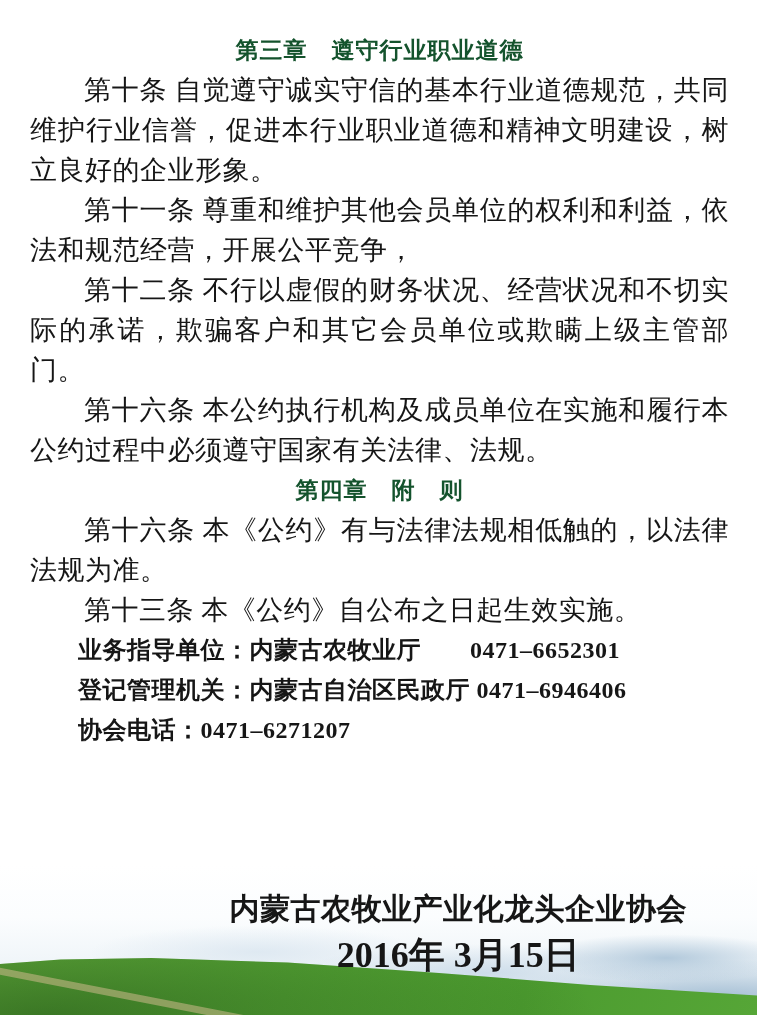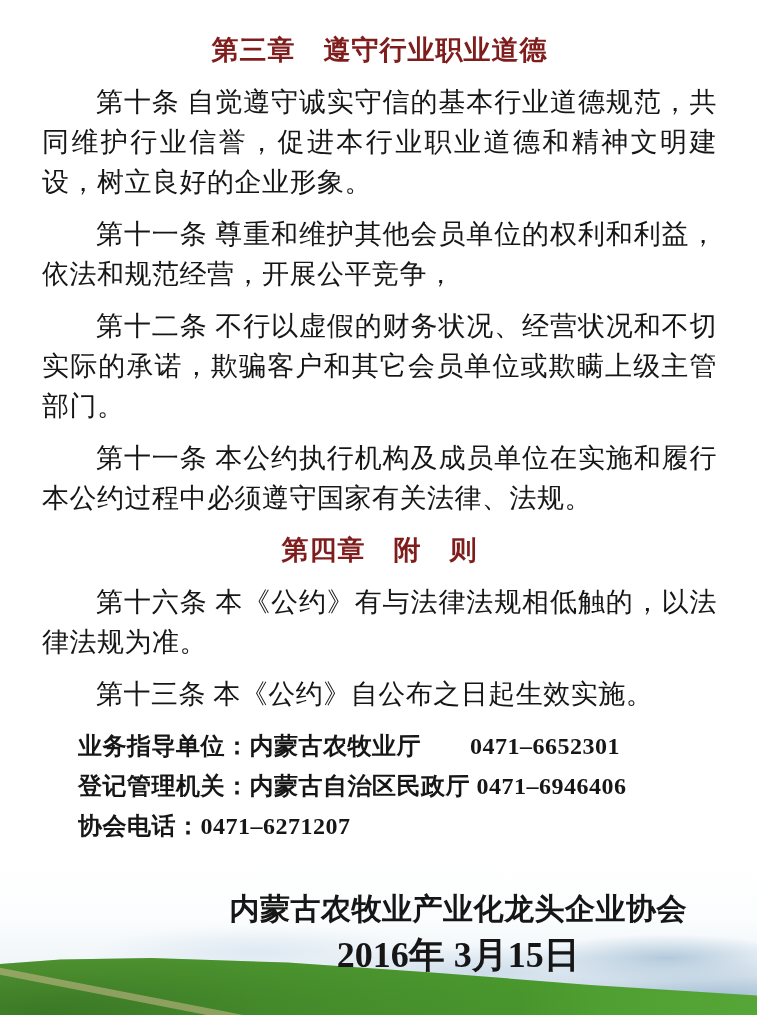--- a/index.html
+++ b/index.html
@@ -15,28 +15,28 @@
 
   .content {
     position: absolute;
     top: 30px; left: 30px; right: 28px;
     z-index: 2;
   }
   .chapter-heading {
     margin: 0;
     height: 40px; line-height: 40px;
     text-align: center;
-    color: #7f1d1d;
+    color: #14532d;
     font-family: "Liberation Sans", sans-serif;
     font-weight: bold;
-    font-size: 27px;
+    font-size: 23px;
     letter-spacing: 1px;
   }
   .para {
-    margin: 12px;
+    margin: 0;
     font-size: 27px;
     line-height: 40px;
     letter-spacing: 0.5px;
     text-align: justify;
     text-indent: 2em;
     font-weight: 500;
   }
   .contact-line {
     margin: 0;
     font-size: 24px;
@@ -101,21 +101,21 @@
 <body>
 
 <div class="page">
 
   <div class="content">
     <h2 class="chapter-heading">第三章　遵守行业职业道德</h2>
 
     <p class="para">第十条 自觉遵守诚实守信的基本行业道德规范，共同维护行业信誉，促进本行业职业道德和精神文明建设，树立良好的企业形象。</p>
     <p class="para">第十一条 尊重和维护其他会员单位的权利和利益，依法和规范经营，开展公平竞争，</p>
     <p class="para">第十二条 不行以虚假的财务状况、经营状况和不切实际的承诺，欺骗客户和其它会员单位或欺瞒上级主管部门。</p>
-    <p class="para">第十一条  本公约执行机构及成员单位在实施和履行本公约过程中必须遵守国家有关法律、法规。</p>
+    <p class="para">第十六条  本公约执行机构及成员单位在实施和履行本公约过程中必须遵守国家有关法律、法规。</p>
 
     <h2 class="chapter-heading">第四章　附　则</h2>
 
     <p class="para">第十六条 本《公约》有与法律法规相低触的，以法律法规为准。</p>
     <p class="para">第十三条 本《公约》自公布之日起生效实施。</p>
 
     <p class="contact-line">业务指导单位：内蒙古农牧业厅　　0471–6652301</p>
     <p class="contact-line">登记管理机关：内蒙古自治区民政厅 0471–6946406</p>
     <p class="contact-line">协会电话：0471–6271207</p>
   </div>

